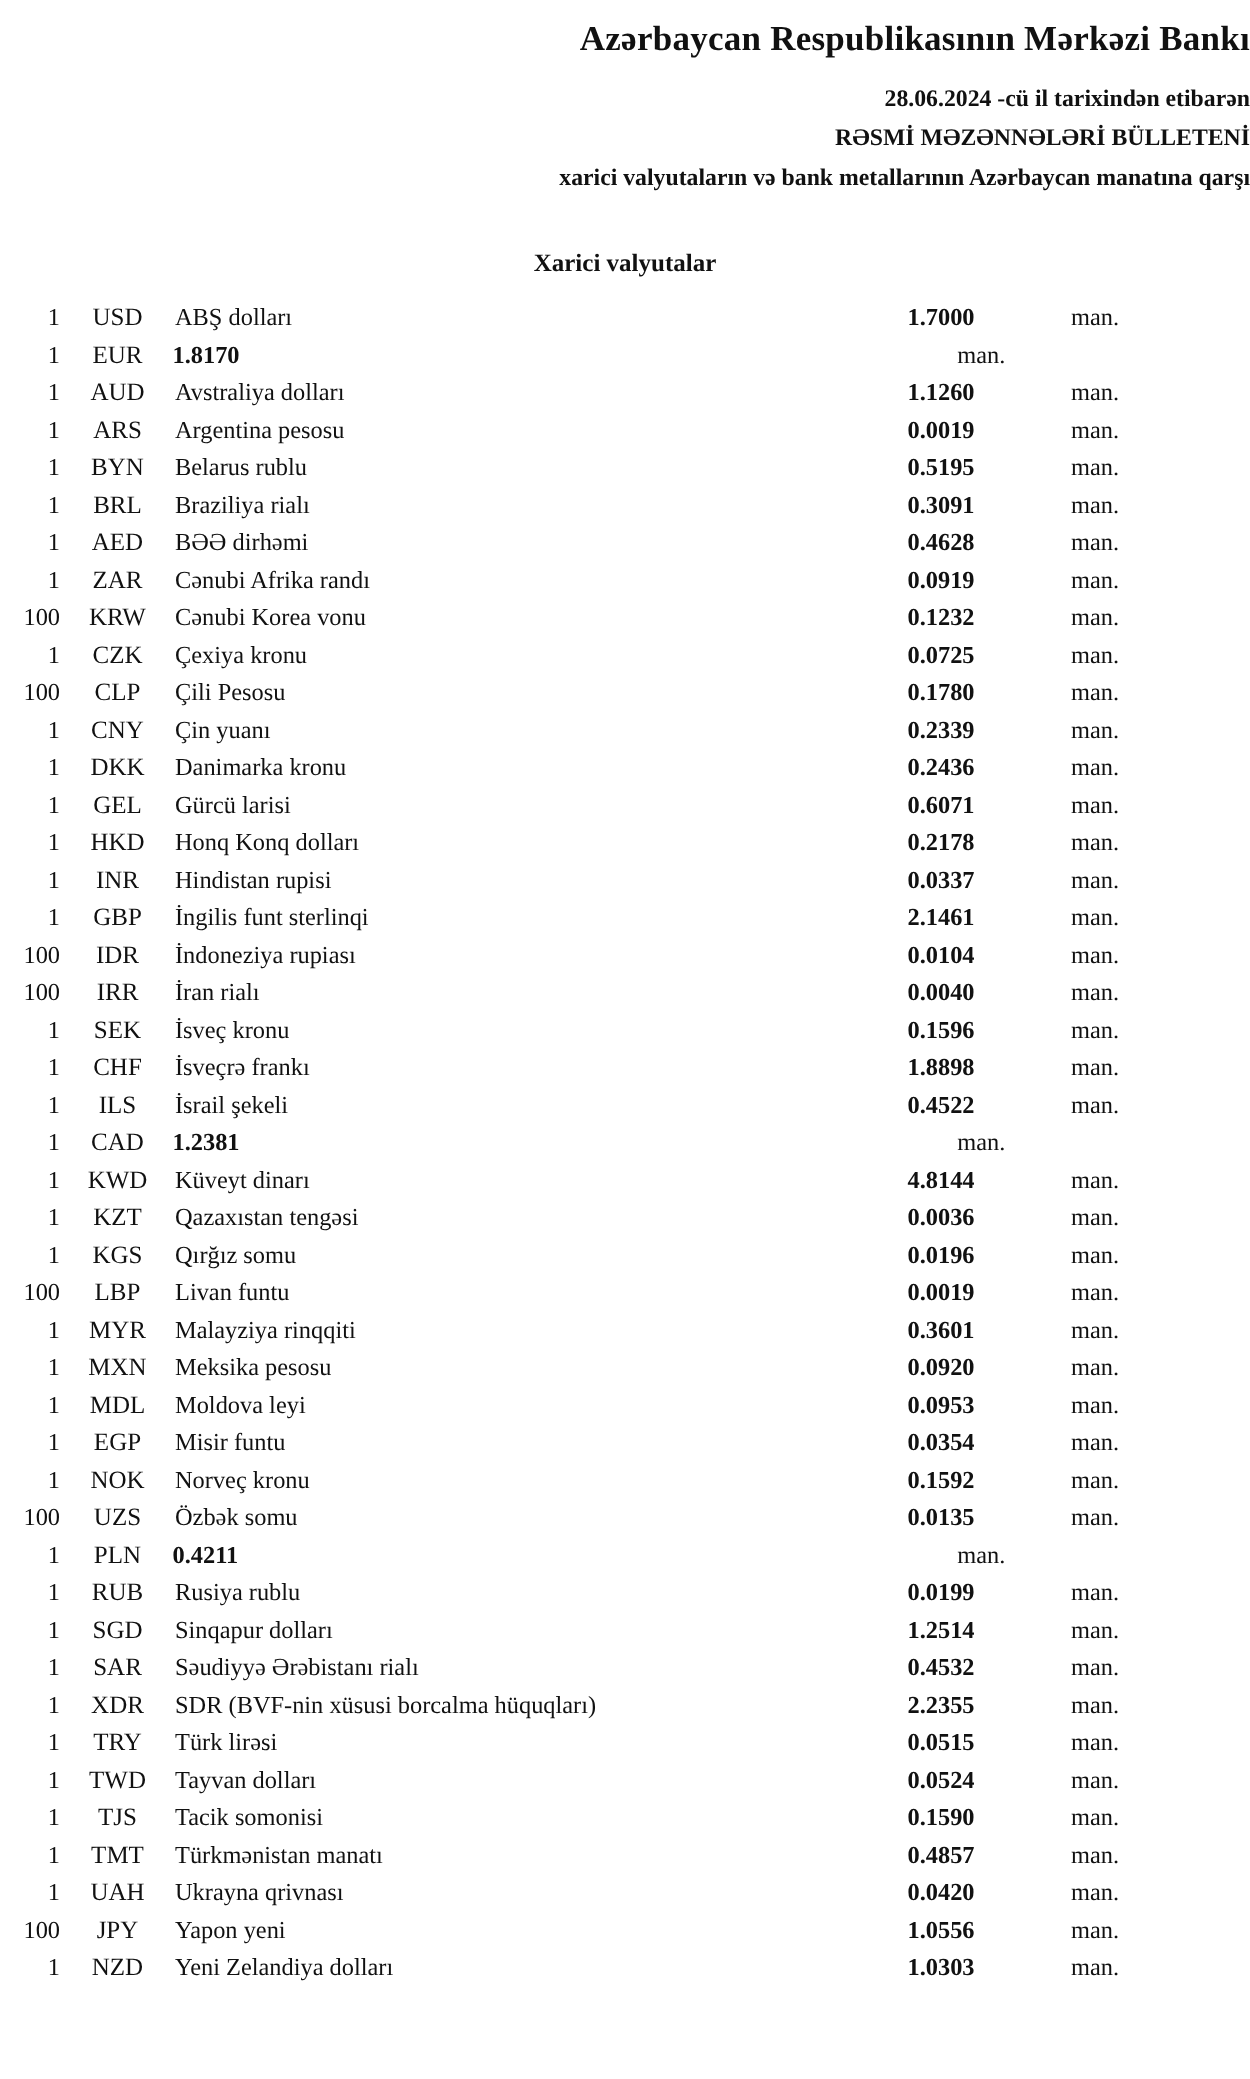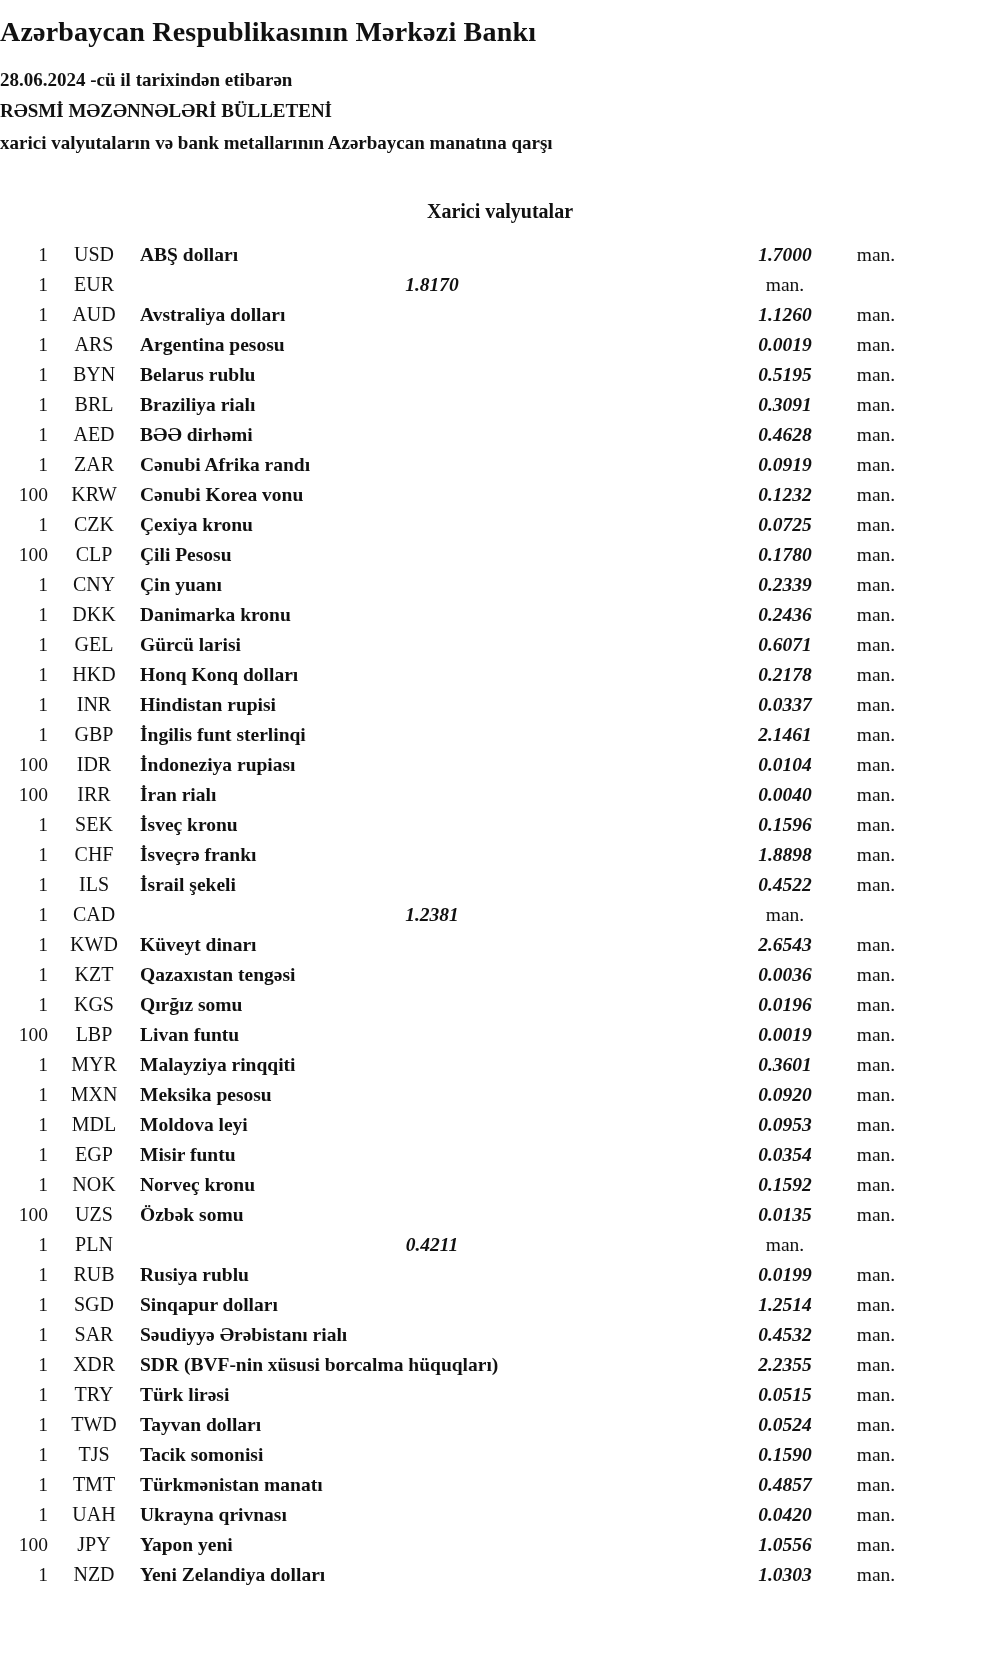--- a/index.html
+++ b/index.html
@@ -6,21 +6,21 @@
   html, body { background: #ffffff; }
   body {
     width: 1000px;
     min-height: 1663px;
     color: #111111;
     font-family: "Liberation Serif", "DejaVu Serif", serif;
     -webkit-font-smoothing: antialiased;
   }
   .page { padding: 16px 0 40px 0; }
 
-  .header { text-align: left; }
+  .header { text-align: right; }
   .title {
     font-size: 28px;
     font-weight: 700;
     letter-spacing: 0.2px;
     margin-bottom: 16px;
   }
   .subline {
     font-size: 19px;
     font-weight: 700;
     line-height: 1.65;
@@ -39,22 +39,22 @@
     display: grid;
     grid-template-columns: 44px 88px 1fr 118px 64px;
     align-items: baseline;
     height: 30px;
     font-size: 19.5px;
     line-height: 30px;
     white-space: nowrap;
   }
   .cell-nominal { text-align: right; padding-right: 2px; }
   .cell-code    { text-align: center; font-size: 20px; }
-  .cell-name    { padding-left: 2px; overflow: hidden; font-weight: bold; }
-  .cell-rate    { text-align: center; font-weight: 700; font-style: italic; }
+  .cell-name    { padding-left: 2px; overflow: hidden; }
+  .cell-rate    { text-align: left; font-weight: 700; }
   .cell-unit    { text-align: center; }
 </style>
 </head>
 <body>
 
 <div class="page">
 
   <div class="header">
     <div class="title">Azərbaycan Respublikasının Mərkəzi Bankı</div>
     <div class="subline">28.06.2024 -cü il tarixindən etibarən</div>
@@ -244,21 +244,21 @@
     <span class="cell-nominal">1</span>
     <span class="cell-code">CAD</span>
     <span class="cell-rate">1.2381</span>
     <span class="cell-unit">man.</span>
   </div>
 
   <div class="row">
     <span class="cell-nominal">1</span>
     <span class="cell-code">KWD</span>
     <span class="cell-name">Küveyt dinarı</span>
-    <span class="cell-rate">2.6543</span>
+    <span class="cell-rate">4.8144</span>
     <span class="cell-unit">man.</span>
   </div>
 
   <div class="row">
     <span class="cell-nominal">1</span>
     <span class="cell-code">KZT</span>
     <span class="cell-name">Qazaxıstan tengəsi</span>
     <span class="cell-rate">0.0036</span>
     <span class="cell-unit">man.</span>
   </div>

